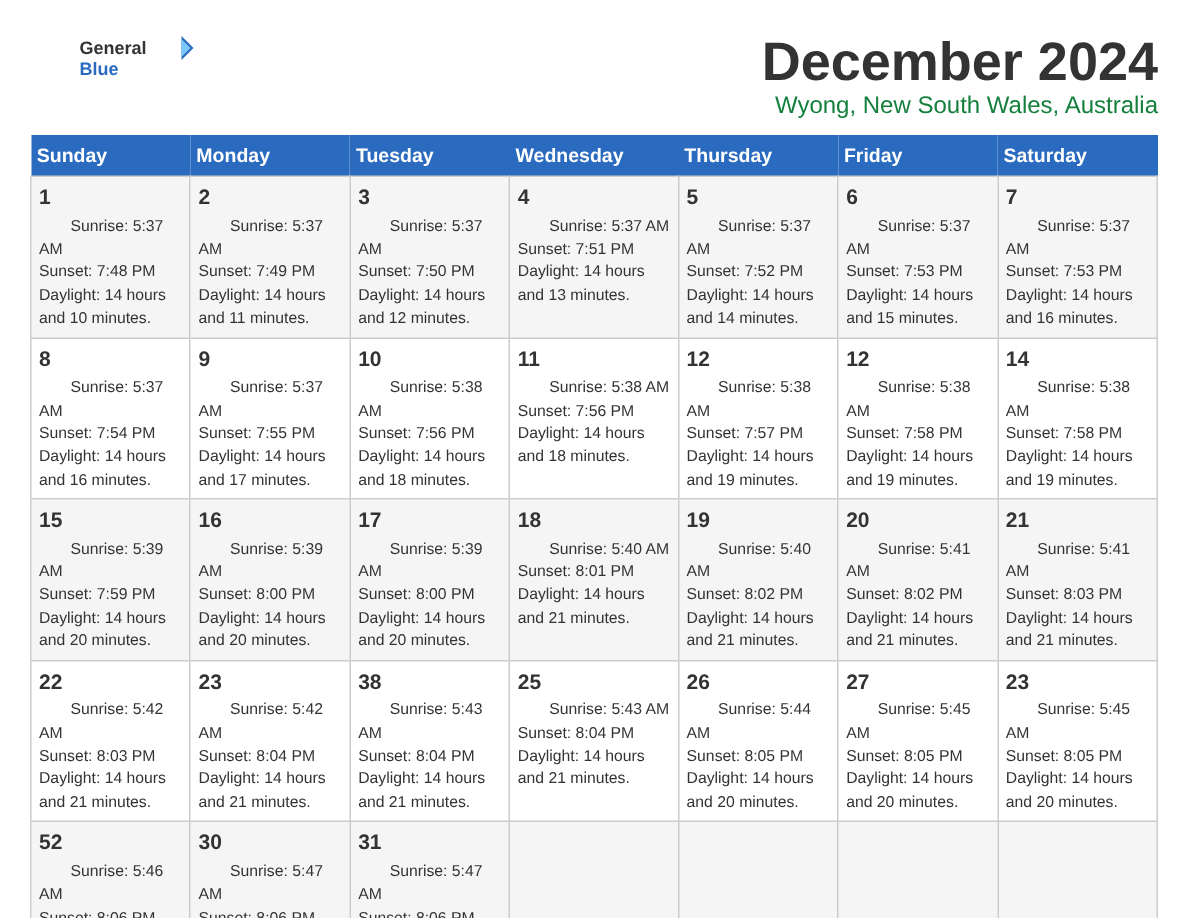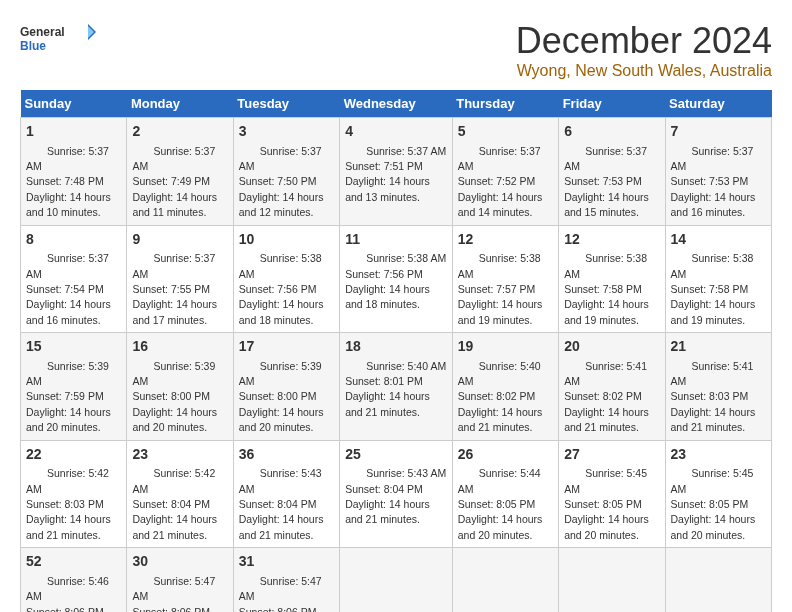--- a/index.html
+++ b/index.html
@@ -13,36 +13,37 @@
     .header-section {
       display: flex;
       justify-content: space-between;
       align-items: flex-start;
       margin-bottom: 10px;
     }
     .logo {
       display: flex;
       align-items: center;
       gap: 4px;
+      margin-left: 33px;
     }
     .logo-icon {
       width: 36px;
       height: 36px;
     }
     .title-section {
       text-align: right;
     }
     .month-title {
       font-size: 36px;
-      font-weight: normal;
+      font-weight: bold;
       color: #333;
     }
     .location-title {
       font-size: 16px;
-      color: #a16207;
+      color: #15803d;
     }
     table {
       width: 100%;
       border-collapse: collapse;
       font-size: 11px;
     }
     th {
       background-color: #2a6abf;
       color: white;
       padding: 6px 4px;
@@ -205,21 +206,21 @@
         <tr>
           <td>
           <span class="day-number">22</span>
           <span class="day-info">Sunrise: 5:42 AM<br>Sunset: 8:03 PM<br>Daylight: 14 hours and 21 minutes.</span>
         </td>
           <td>
           <span class="day-number">23</span>
           <span class="day-info">Sunrise: 5:42 AM<br>Sunset: 8:04 PM<br>Daylight: 14 hours and 21 minutes.</span>
         </td>
           <td>
-          <span class="day-number">36</span>
+          <span class="day-number">38</span>
           <span class="day-info">Sunrise: 5:43 AM<br>Sunset: 8:04 PM<br>Daylight: 14 hours and 21 minutes.</span>
         </td>
           <td>
           <span class="day-number">25</span>
           <span class="day-info">Sunrise: 5:43 AM<br>Sunset: 8:04 PM<br>Daylight: 14 hours and 21 minutes.</span>
         </td>
           <td>
           <span class="day-number">26</span>
           <span class="day-info">Sunrise: 5:44 AM<br>Sunset: 8:05 PM<br>Daylight: 14 hours and 20 minutes.</span>
         </td>

